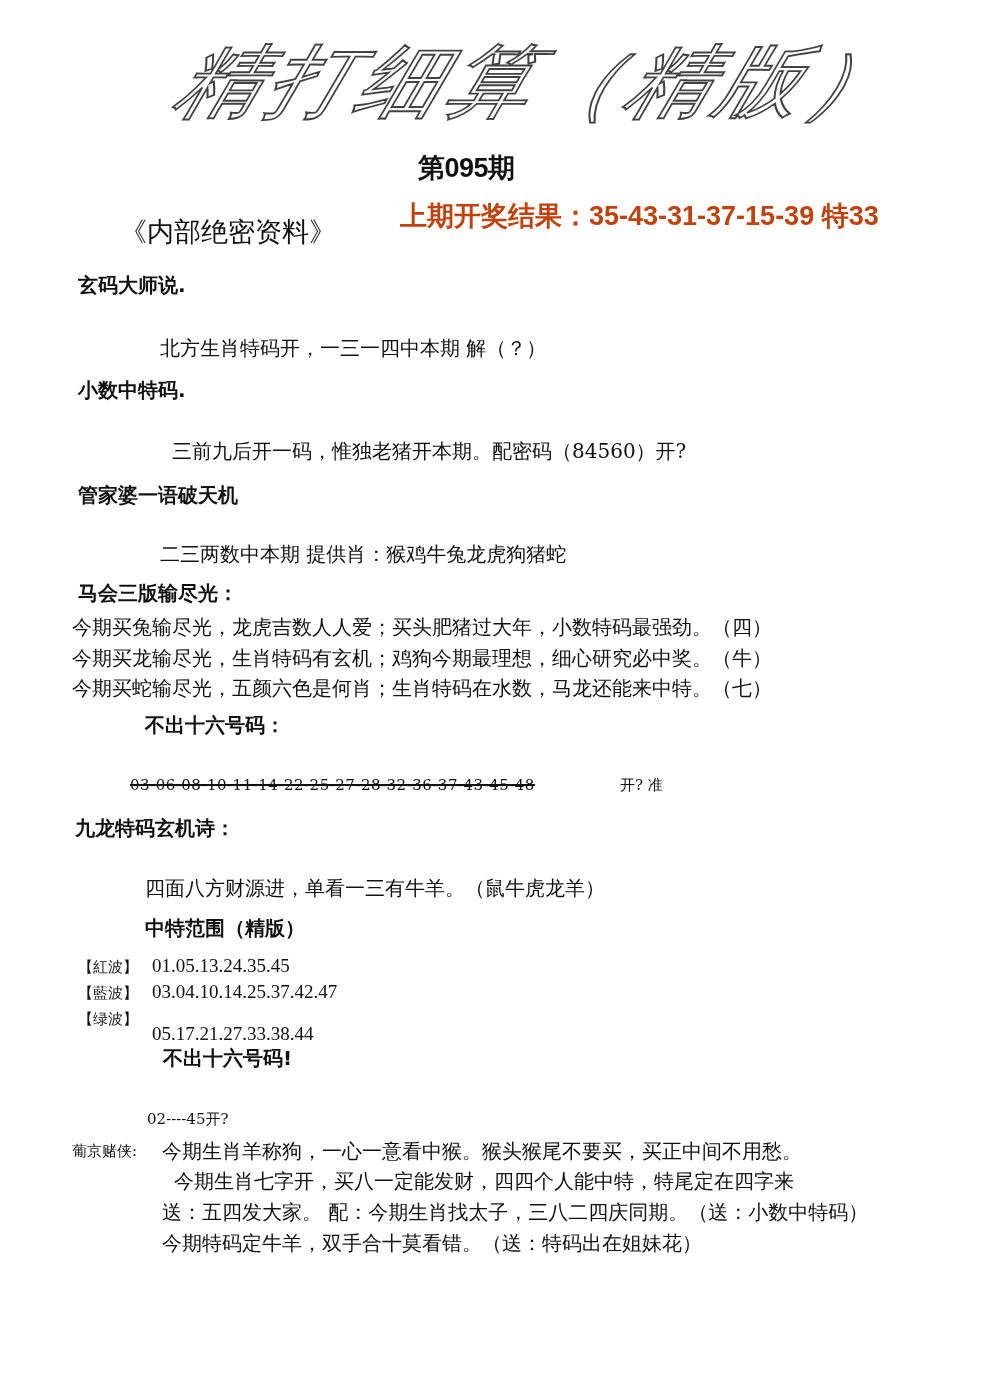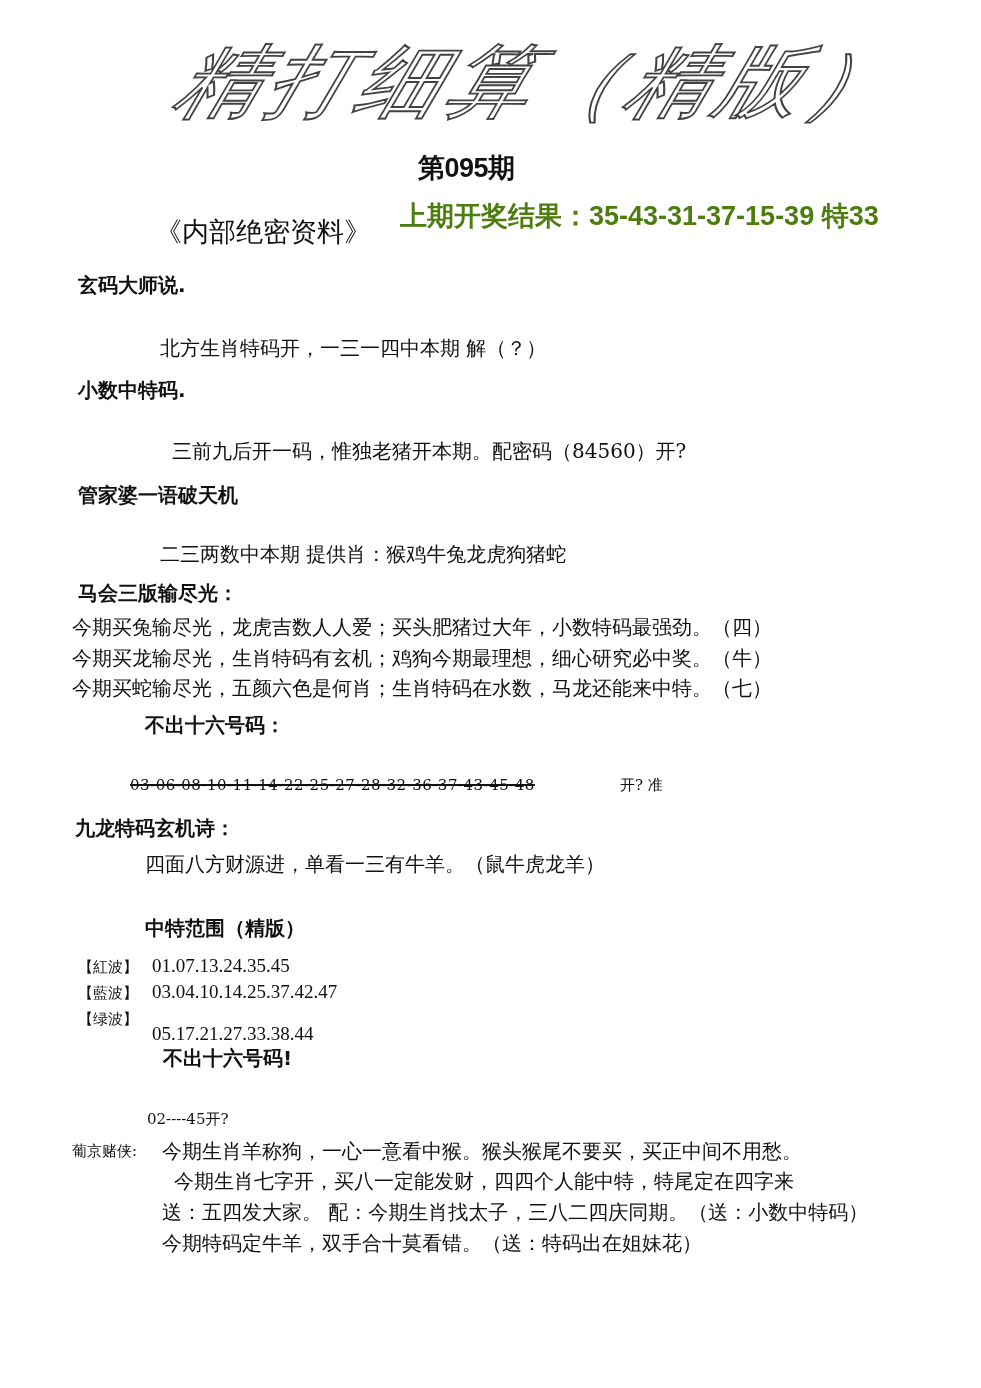--- a/index.html
+++ b/index.html
@@ -4,22 +4,22 @@
   <style>
     html, body { margin: 0; padding: 0; background: #ffffff; }
     body { width: 981px; height: 1388px; position: relative; overflow: hidden;
            font-family: "DejaVu Serif", "Liberation Serif", serif; color: #111; }
     .abs { position: absolute; white-space: nowrap; }
     .banner { left: 180px; top: 25px; width: 600px; height: 110px; }
     .banner-text { position: absolute; left: 0; top: 0; font-size: 84px; letter-spacing: 6px;
                    color: transparent; -webkit-text-stroke: 2px #222; font-family: "DejaVu Sans", sans-serif;
                    transform: skewX(-18deg) scaleY(0.95); font-style: italic; opacity: 0.85; }
     .issue { left: 418px; top: 150px; font-family: "Liberation Sans", sans-serif; font-weight: bold; font-size: 27px; letter-spacing: -0.5px; }
-    .result { left: 400px; top: 198px; font-family: "Liberation Sans", sans-serif; font-weight: bold; font-size: 27px; color: #4d7c0f; }
-    .internal { left: 120px; top: 214px; font-size: 27px; font-family: "DejaVu Serif", serif; margin-left: 35px; }
+    .result { left: 400px; top: 198px; font-family: "Liberation Sans", sans-serif; font-weight: bold; font-size: 27px; color: #c2410c; }
+    .internal { left: 120px; top: 214px; font-size: 27px; font-family: "DejaVu Serif", serif; }
     .h { font-family: "DejaVu Sans", sans-serif; font-size: 20px; font-weight: bold; }
     .p { font-family: "DejaVu Serif", serif; font-size: 20px; }
     .strike { text-decoration: line-through; text-decoration-thickness: 2px; font-size: 15px; letter-spacing: 0.5px; }
     .small { font-size: 15px; }
     .wave-tag { font-size: 15px; font-family: "DejaVu Sans", sans-serif; }
     .nums { font-size: 19px; font-family: "Liberation Serif", serif; }
   </style>
 </head>
 <body>
 
@@ -43,26 +43,26 @@
 <div class="abs h" style="left:78px; top:580px;">马会三版输尽光：</div>
 <div class="abs p" style="left:72px; top:614px;">今期买兔输尽光，龙虎吉数人人爱；买头肥猪过大年，小数特码最强劲。（四）</div>
 <div class="abs p" style="left:72px; top:645px;">今期买龙输尽光，生肖特码有玄机；鸡狗今期最理想，细心研究必中奖。（牛）</div>
 <div class="abs p" style="left:72px; top:675px;">今期买蛇输尽光，五颜六色是何肖；生肖特码在水数，马龙还能来中特。（七）</div>
 
 <div class="abs h" style="left:145px; top:712px;">不出十六号码：</div>
 <div class="abs p strike" style="left:130px; top:776px;">03-06-08-10-11-14-22-25-27-28-32-36-37-43-45-48</div>
 <div class="abs p small" style="left:620px; top:776px;">开? 准</div>
 
 <div class="abs h" style="left:75px; top:815px;">九龙特码玄机诗：</div>
-<div class="abs p" style="left:145px; top:851px;">四面八方财源进，单看一三有牛羊。（鼠牛虎龙羊）</div>
+<div class="abs p" style="left:145px; top:875px;">四面八方财源进，单看一三有牛羊。（鼠牛虎龙羊）</div>
 
 <div class="abs h" style="left:145px; top:915px;">中特范围（精版）</div>
 
 <div class="abs wave-tag" style="left:78px; top:958px;">【紅波】</div>
-<div class="abs nums" style="left:152px; top:955px;">01.07.13.24.35.45</div>
+<div class="abs nums" style="left:152px; top:955px;">01.05.13.24.35.45</div>
 <div class="abs wave-tag" style="left:78px; top:984px;">【藍波】</div>
 <div class="abs nums" style="left:152px; top:981px;">03.04.10.14.25.37.42.47</div>
 <div class="abs wave-tag" style="left:78px; top:1010px;">【绿波】</div>
 <div class="abs nums" style="left:152px; top:1007px;margin-top:16px;">05.17.21.27.33.38.44</div>
 
 <div class="abs h" style="left:163px; top:1045px;">不出十六号码!</div>
 <div class="abs p small" style="left:147px; top:1110px;">02----45开?</div>
 
 <div class="abs p small" style="left:72px; top:1142px;">葡京赌侠:</div>
 <div class="abs p" style="left:162px; top:1138px;">今期生肖羊称狗，一心一意看中猴。猴头猴尾不要买，买正中间不用愁。</div>

